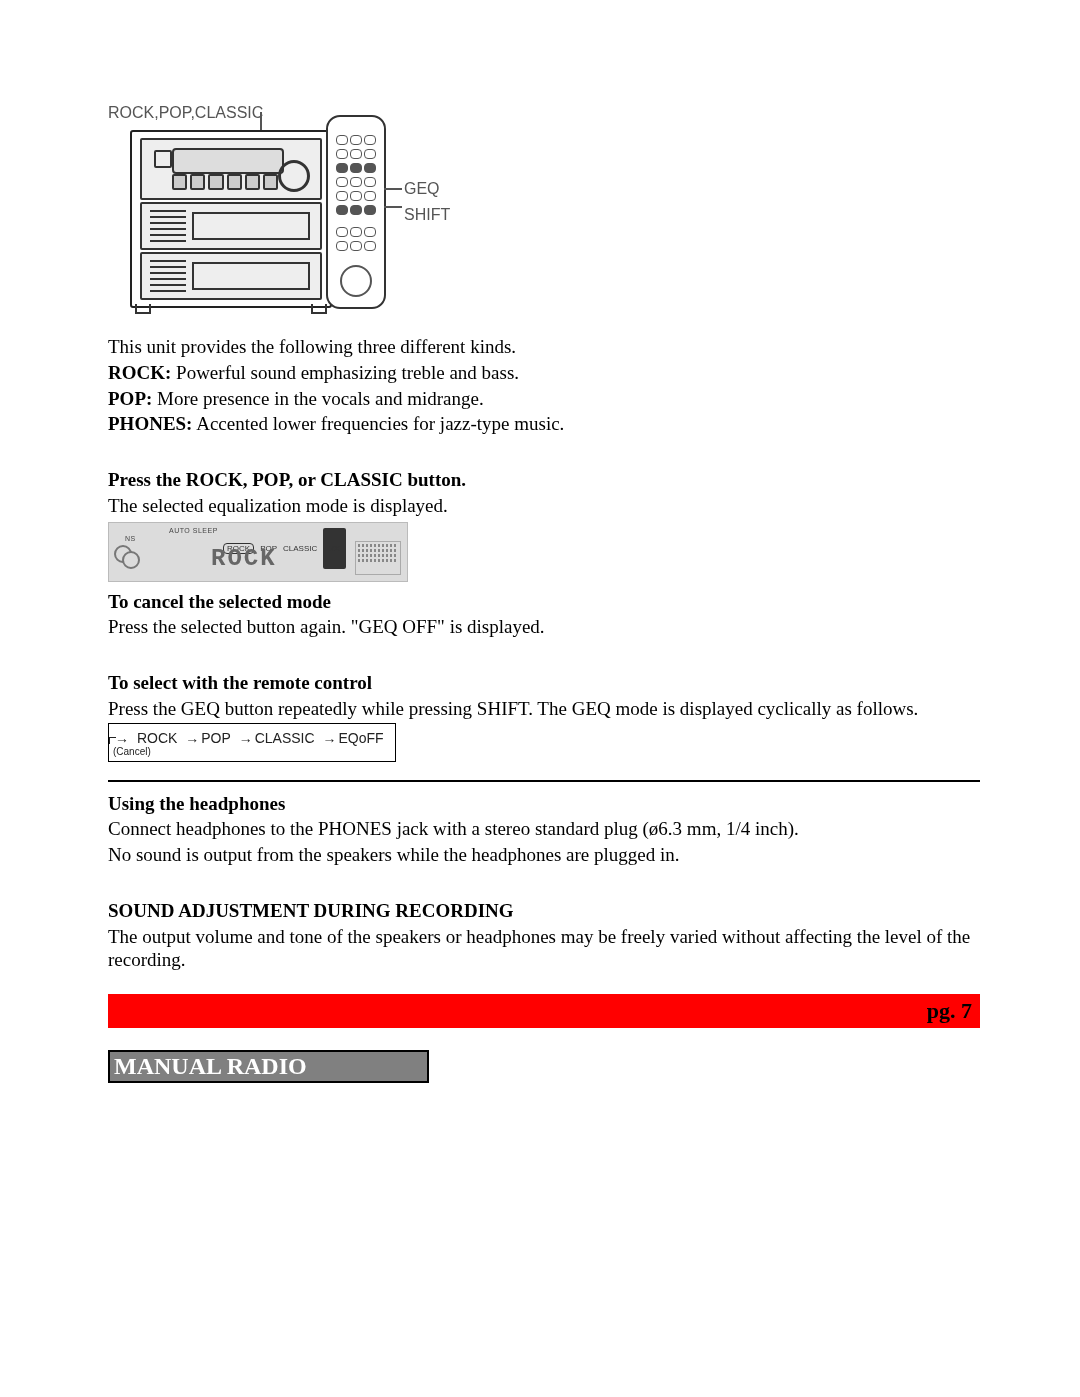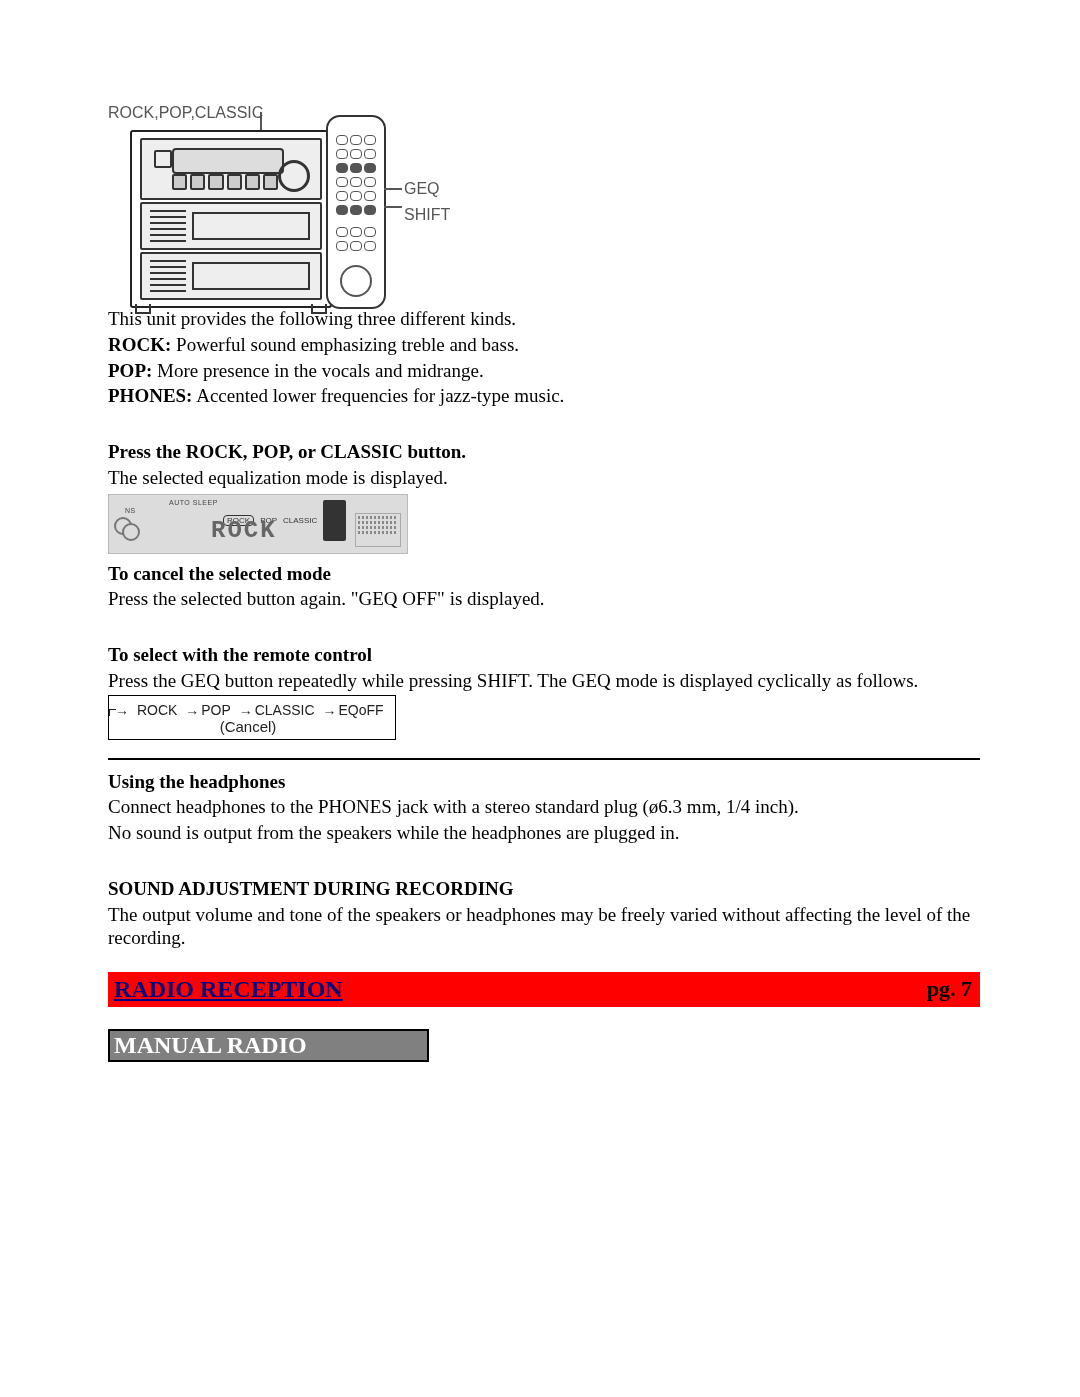--- a/index.html
+++ b/index.html
@@ -9,21 +9,21 @@
     background: #fff;
     margin: 0;
     padding: 110px 100px 60px 108px;
     width: 1080px;
     box-sizing: border-box;
   }
   .diagram1 {
     width: 333px;
     height: 196px;
     position: relative;
-    margin-bottom: 1px;
+    margin-bottom: 29px;
   }
   .dia-label {
     position: absolute;
     font-size: 16px;
     color: #555;
     font-family: Arial, sans-serif;
   }
   .stereo {
     position: absolute;
     left: 22px; top: 20px;
@@ -88,21 +88,21 @@
     width: 278px;
     border: 1.5px solid #000;
     padding: 6px 4px 4px 4px;
     font-family: Arial, sans-serif;
     font-size: 14px;
     color: #222;
     margin-top: 2px;
   }
   .cycle-diagram .row1 { display:flex; align-items:center; gap:2px; padding:0 2px;}
   .cycle-diagram .arr { font-family:inherit; }
-  .cycle-diagram .row2 { text-align:center; padding-right:8px; font-size:15px;}
+  .cycle-diagram .row2 { text-align:left; padding-right:8px; font-size:10px;}
   .cycle-corner-tl{position:relative;}
   .cycle-corner-tl::before{content:"";position:absolute;left:-4px;top:7px;width:6px;height:6px;border-left:1.5px solid #222;border-top:1.5px solid #222;}
 
   hr.sep { border:none; border-top:2.5px solid #000; margin:18px 0 10px 0;}
 
   .chapter-box {
     border: 2px solid #f00;
     background: #f00;
     display: flex;
     width: 100%;
@@ -291,21 +291,20 @@
 <p class="bold">Using the headphones</p>
 <p>Connect headphones to the PHONES jack with a stereo standard plug (ø6.3 mm, 1/4 inch).</p>
 <p>No sound is output from the speakers while the headphones are plugged in.</p>
 
 
 <p class="bold section-gap">SOUND ADJUSTMENT DURING RECORDING</p>
 <p>The output volume and tone of the speakers or headphones may be freely varied without affecting the level of the recording.</p>
 
 
 <div class="chapter-box">
-  <span class="title">RADIO RECEPTION</span>
   <span class="spacer"></span>
   <span class="pg">pg. 7</span>
 </div>
 
 
 <div class="sub-box">
   <span>MANUAL RADIO</span>
 </div>
 
 

